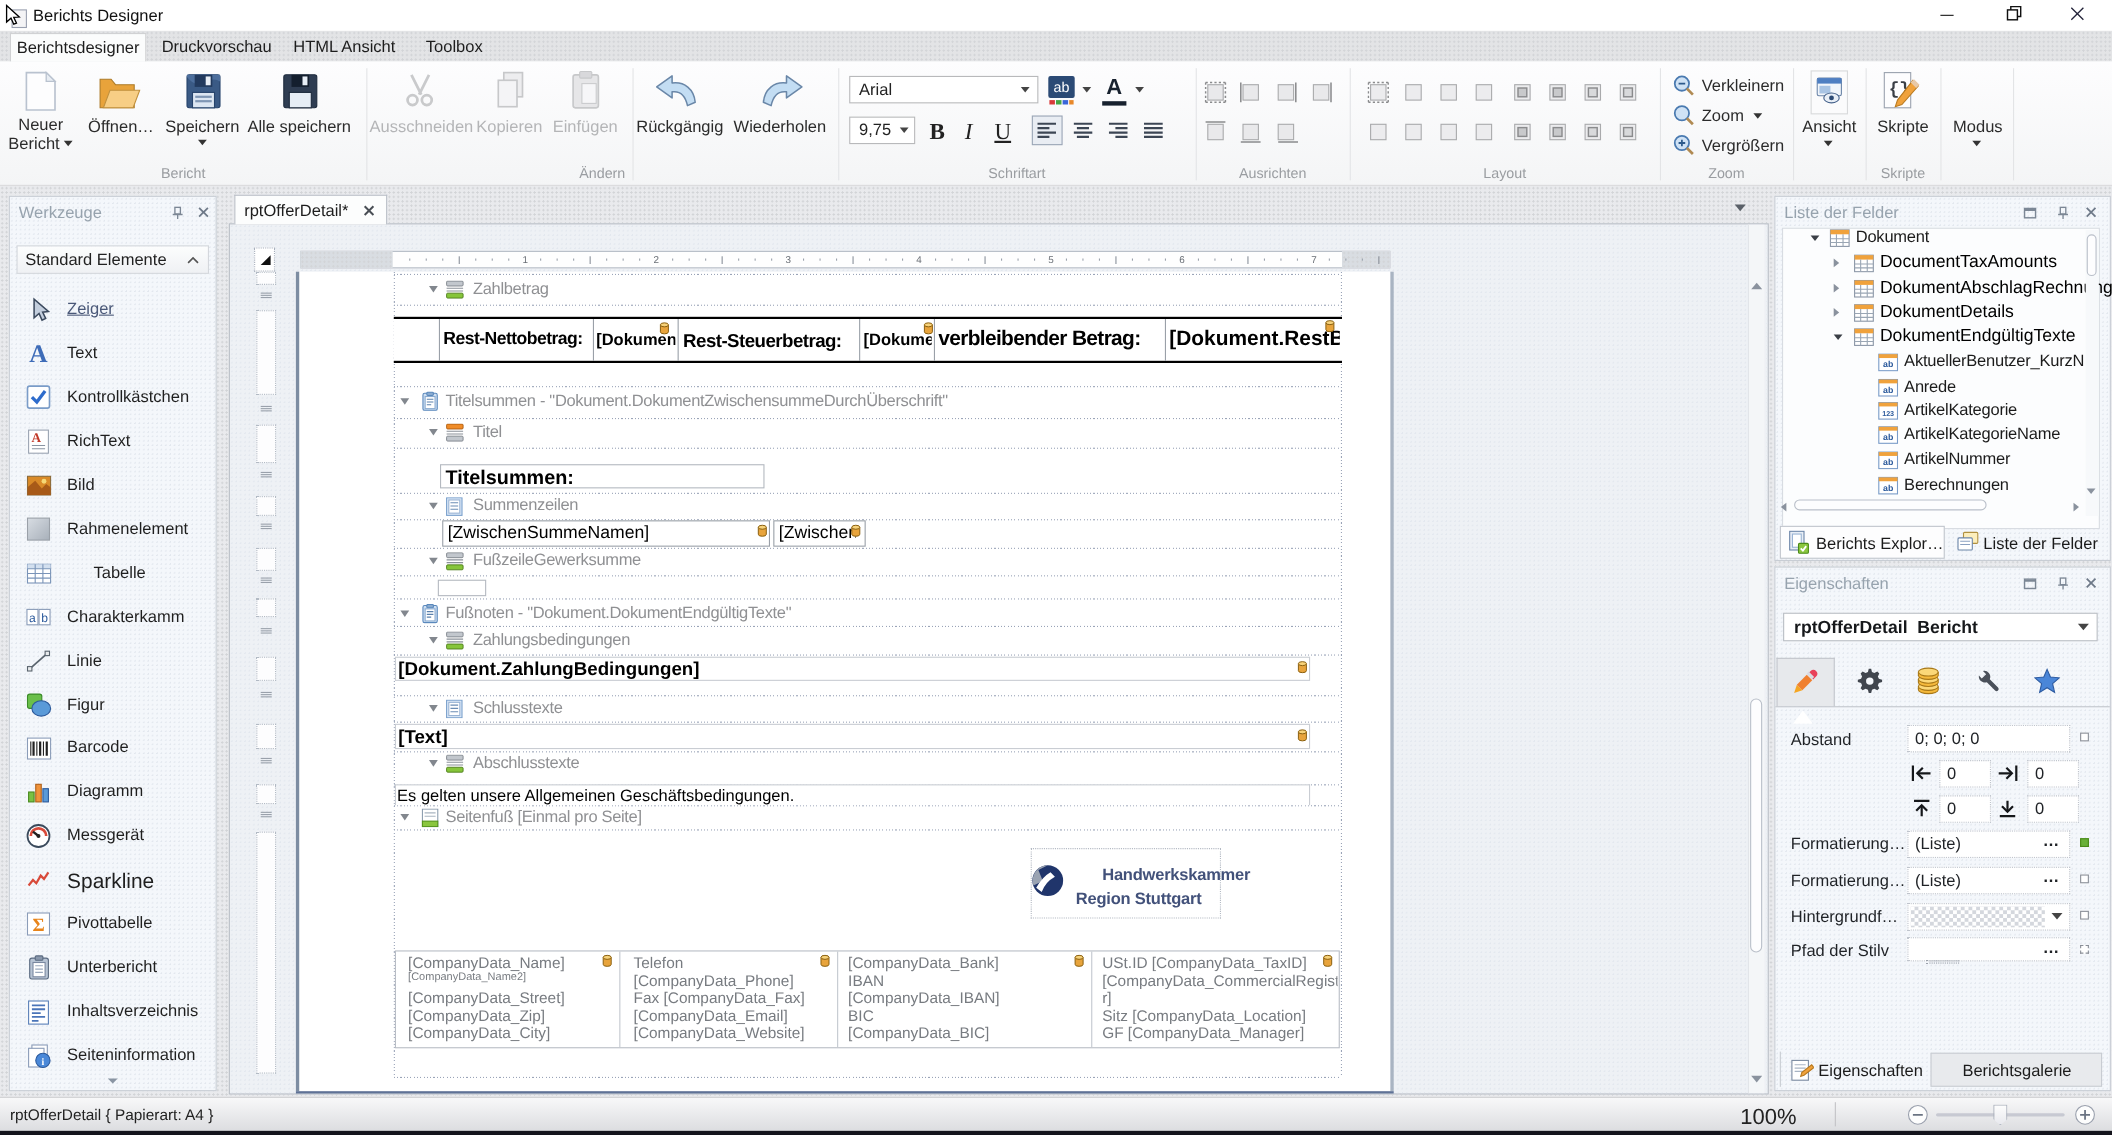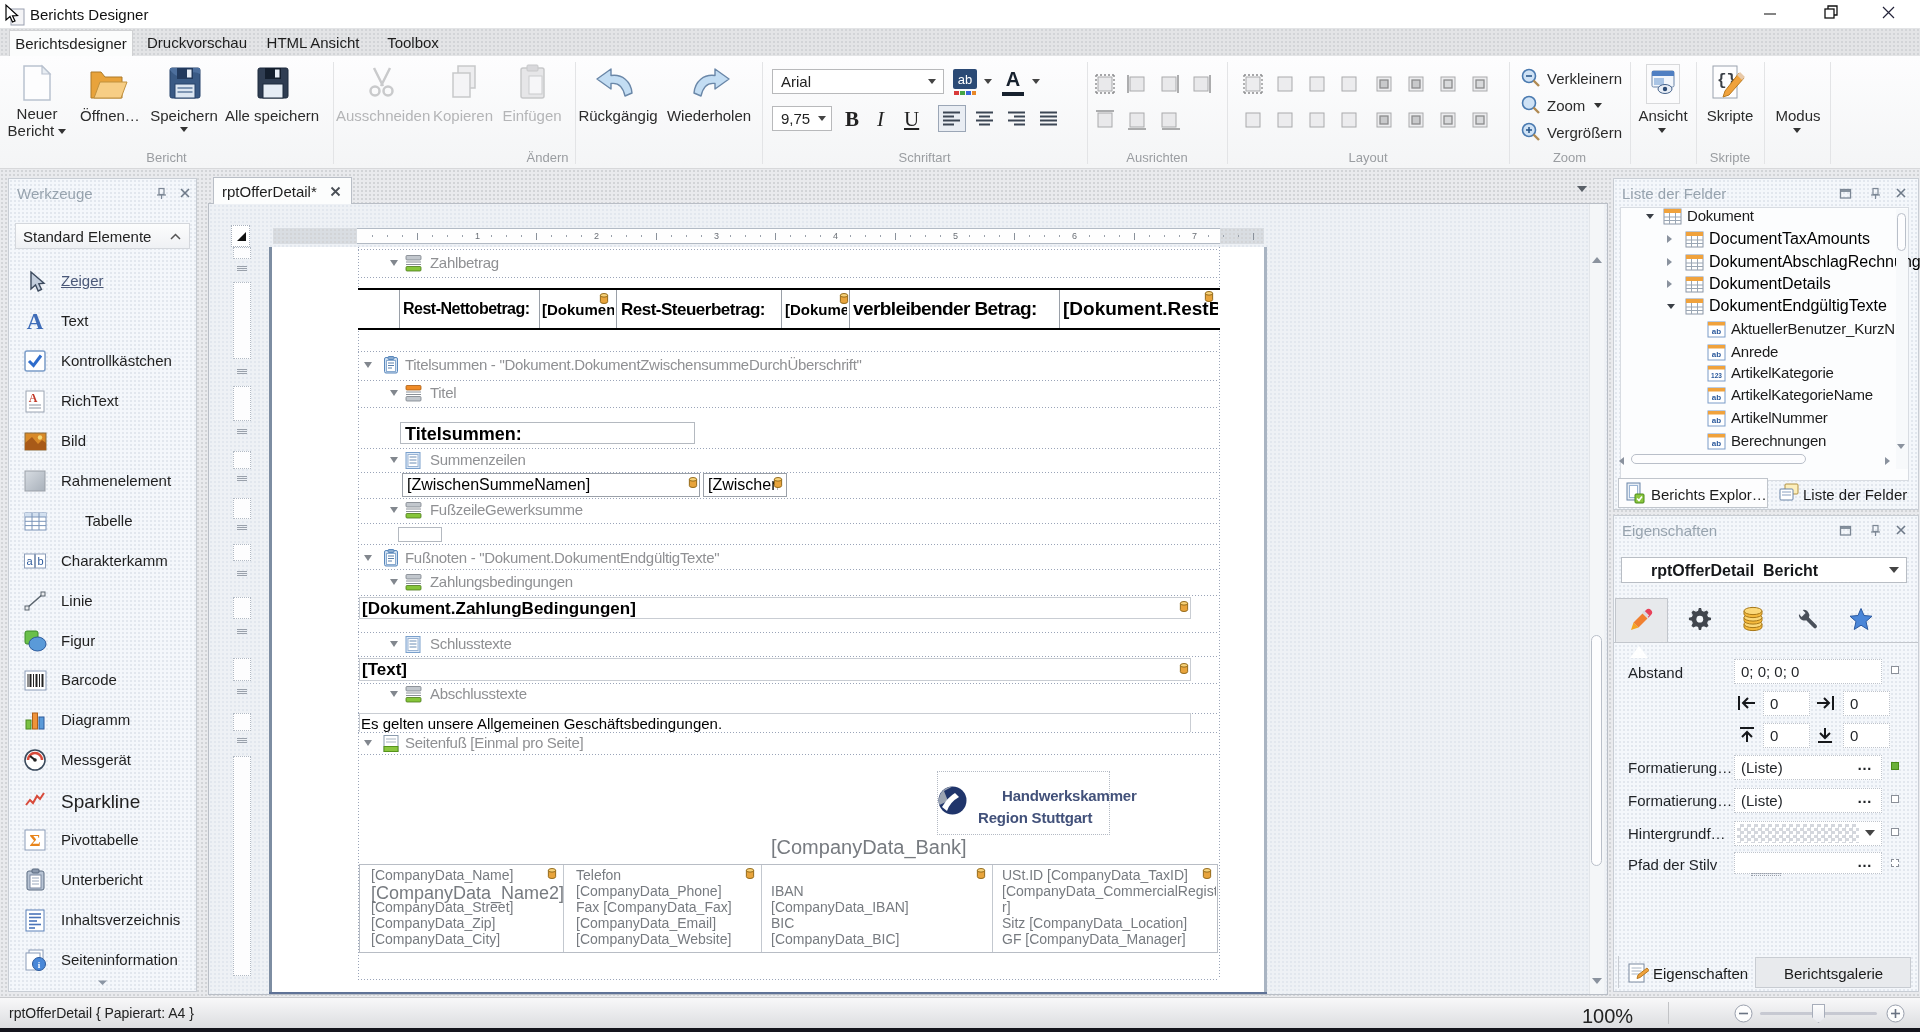--- a/index.html
+++ b/index.html
@@ -726,30 +726,30 @@
       <path d="M14.5 1.5 A14 14 0 0 0 1.5 20 L10 16 L6 6 Z" fill="#9aa3b2"></path>
       <path d="M4 22 Q10 12 17 8 L21 12 Q12 17 9 26 Z" fill="#ffffff"></path>
     </svg>
 <div class="abs" style="left:769px;top:583px;font-size:15px;font-weight:bold;color:#42517a;letter-spacing:-0.2px;margin-left:24px;">Handwerkskammer</div>
 <div class="abs" style="left:769px;top:605px;font-size:15px;font-weight:bold;color:#42517a;letter-spacing:-0.2px;">Region Stuttgart</div>
 <div class="abs" style="left:150px;top:660px;width:859px;height:89px;background:#fff;border:1px solid #b8bdc5;"></div>
 <div class="abs" style="left:354px;top:661px;width:1px;height:87px;background:#c3c8cf;"></div>
 <div class="abs" style="left:552px;top:661px;width:1px;height:87px;background:#c3c8cf;"></div>
 <div class="abs" style="left:783px;top:661px;width:1px;height:87px;background:#c3c8cf;"></div>
 <div class="abs" style="left:162px;top:663px;font-size:14px;color:#777b80;white-space:nowrap;">[CompanyData_Name]</div>
-<div class="abs" style="left:162px;top:679px;font-size:18px;color:#777b80;white-space:nowrap;">[CompanyData_Name2]</div>
+<div class="abs" style="left:162px;top:679px;font-size:10px;color:#777b80;white-space:nowrap;">[CompanyData_Name2]</div>
 <div class="abs" style="left:162px;top:695px;font-size:14px;color:#777b80;white-space:nowrap;">[CompanyData_Street]</div>
 <div class="abs" style="left:162px;top:711px;font-size:14px;color:#777b80;white-space:nowrap;">[CompanyData_Zip]</div>
 <div class="abs" style="left:162px;top:727px;font-size:14px;color:#777b80;white-space:nowrap;">[CompanyData_City]</div>
 <div class="abs" style="left:367px;top:663px;font-size:14px;color:#777b80;white-space:nowrap;">Telefon</div>
 <div class="abs" style="left:367px;top:679px;font-size:14px;color:#777b80;white-space:nowrap;">[CompanyData_Phone]</div>
 <div class="abs" style="left:367px;top:695px;font-size:14px;color:#777b80;white-space:nowrap;">Fax [CompanyData_Fax]</div>
 <div class="abs" style="left:367px;top:711px;font-size:14px;color:#777b80;white-space:nowrap;">[CompanyData_Email]</div>
 <div class="abs" style="left:367px;top:727px;font-size:14px;color:#777b80;white-space:nowrap;">[CompanyData_Website]</div>
-<div class="abs" style="left:562px;top:632px;font-size:20px;color:#777b80;white-space:nowrap;">[CompanyData_Bank]</div>
+<div class="abs" style="left:562px;top:663px;font-size:14px;color:#777b80;white-space:nowrap;">[CompanyData_Bank]</div>
 <div class="abs" style="left:562px;top:679px;font-size:14px;color:#777b80;white-space:nowrap;">IBAN</div>
 <div class="abs" style="left:562px;top:695px;font-size:14px;color:#777b80;white-space:nowrap;">[CompanyData_IBAN]</div>
 <div class="abs" style="left:562px;top:711px;font-size:14px;color:#777b80;white-space:nowrap;">BIC</div>
 <div class="abs" style="left:562px;top:727px;font-size:14px;color:#777b80;white-space:nowrap;">[CompanyData_BIC]</div>
 <div class="abs" style="left:793px;top:663px;font-size:14px;color:#777b80;white-space:nowrap;max-width:214px;overflow:hidden;">USt.ID [CompanyData_TaxID]</div>
 <div class="abs" style="left:793px;top:679px;font-size:14px;color:#777b80;white-space:nowrap;max-width:214px;overflow:hidden;">[CompanyData_CommercialRegiste</div>
 <div class="abs" style="left:793px;top:695px;font-size:14px;color:#777b80;white-space:nowrap;max-width:214px;overflow:hidden;">r]</div>
 <div class="abs" style="left:793px;top:711px;font-size:14px;color:#777b80;white-space:nowrap;max-width:214px;overflow:hidden;">Sitz [CompanyData_Location]</div>
 <div class="abs" style="left:793px;top:727px;font-size:14px;color:#777b80;white-space:nowrap;max-width:214px;overflow:hidden;">GF [CompanyData_Manager]</div>
 <svg class="db" style="left:338px;top:663px" width="11" height="13" viewBox="0 0 11 13">
@@ -927,21 +927,21 @@
       <g stroke="#7c8795" fill="none" stroke-width="1.2">
         <rect x="4" y="1.5" width="5" height="6"></rect>
         <line x1="2" y1="8" x2="11" y2="8"></line>
         <line x1="6.5" y1="8" x2="6.5" y2="12"></line>
       </g>
     </svg>
 <svg class="abs" style="left:281px;top:8px" width="12" height="12">
       <path d="M2 2 L10 10 M10 2 L2 10" stroke="#6e7988" stroke-width="1.6"></path>
     </svg>
 <div class="abs" style="left:7px;top:41px;width:286px;height:26px;background:#fff;border:1px solid #b8bdc4;"></div>
-<div class="abs" style="left:17px;top:46px;font-size:16px;font-weight:bold;color:#16181b;margin-left:20px;">rptOfferDetail&nbsp;&nbsp;Bericht</div>
+<div class="abs" style="left:17px;top:46px;font-size:16px;font-weight:bold;color:#16181b;">rptOfferDetail&nbsp;&nbsp;Bericht</div>
 <div class="abs" style="left:275px;top:51px;width:0;height:0;border-left:5px solid transparent;border-right:5px solid transparent;border-top:6px solid #444;"></div>
 <div class="abs" style="left:1px;top:82px;width:53px;height:44px;background:#e7e9ec;border:1px solid #c2c6cc;border-bottom:none;"></div>
 <div class="abs" style="left:0;top:126px;width:100%;height:1px;background:#c2c6cc;"></div>
 <div class="abs" style="left:16px;top:130px;width:0;height:0;border-left:9px solid transparent;border-right:9px solid transparent;border-bottom:12px solid #ffffff;"></div>
 <svg class="abs" style="left:15px;top:90px" width="26" height="26" viewBox="0 0 26 26">
       <path d="M2 24 L4.5 16.5 L9.5 21.5 Z" fill="#f5a623"></path>
       <path d="M4.5 16.5 L13.5 7.5 L18.5 12.5 L9.5 21.5 Z" fill="#f08030"></path>
       <path d="M14.3 6.7 L17 4 A3 3 0 0 1 22 9 L19.3 11.7 Z" fill="#e8415a"></path>
       <rect x="13" y="6" width="7" height="2.6" transform="rotate(45 16 8)" fill="#d8dce2"></rect>
     </svg>

